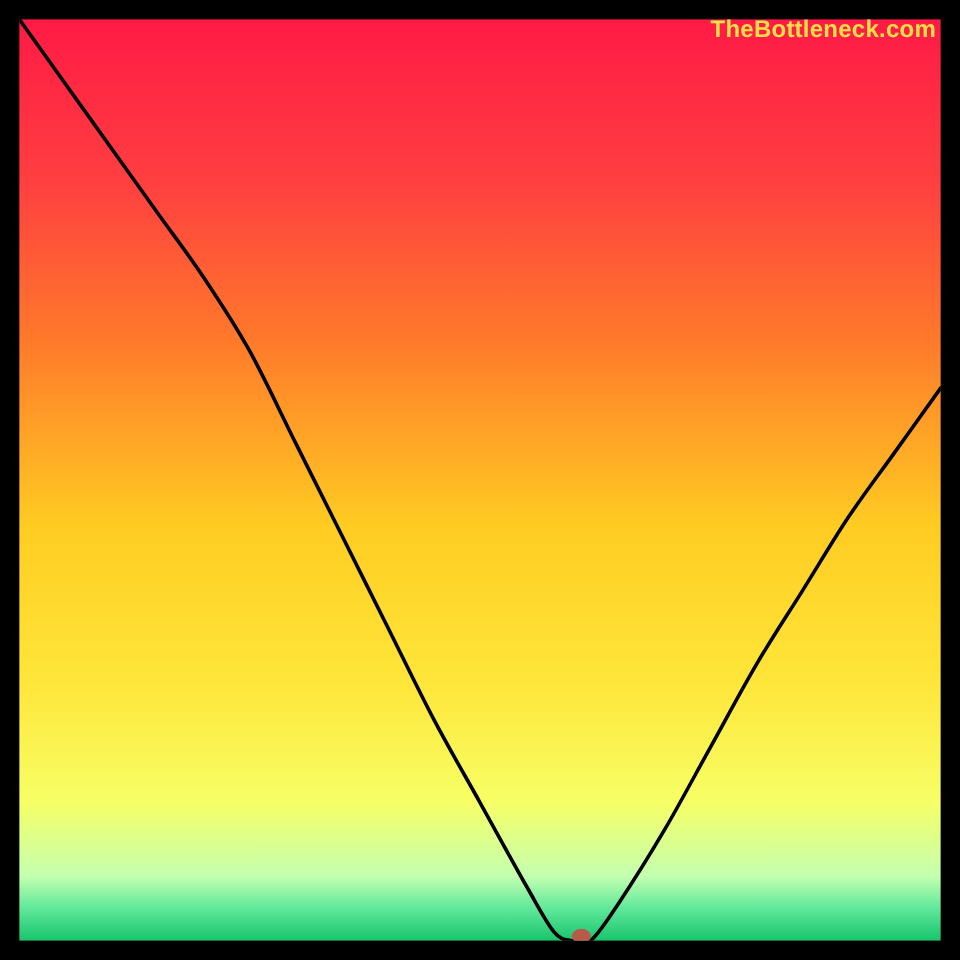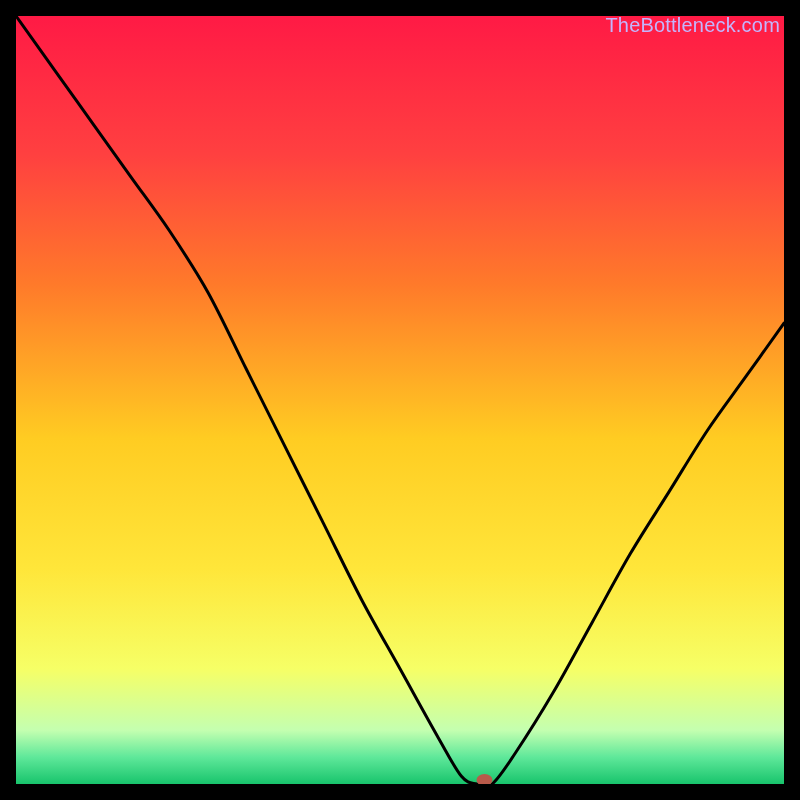--- a/index.html
+++ b/index.html
@@ -23,23 +23,23 @@
     position: absolute;
     left: 0;
     top: 0;
     width: 768px;
     height: 768px;
   }
   .watermark {
     position: absolute;
     top: -2px;
     right: 4px;
-    color: #c4b5fd;
+    color: #fde047;
     font-size: 20px;
-    font-weight: 400;
+    font-weight: 700;
     letter-spacing: 0.2px;
     user-select: none;
   }
   svg { display: block; }
 </style>
 </head>
 <body>
 
 <div class="frame">
 

